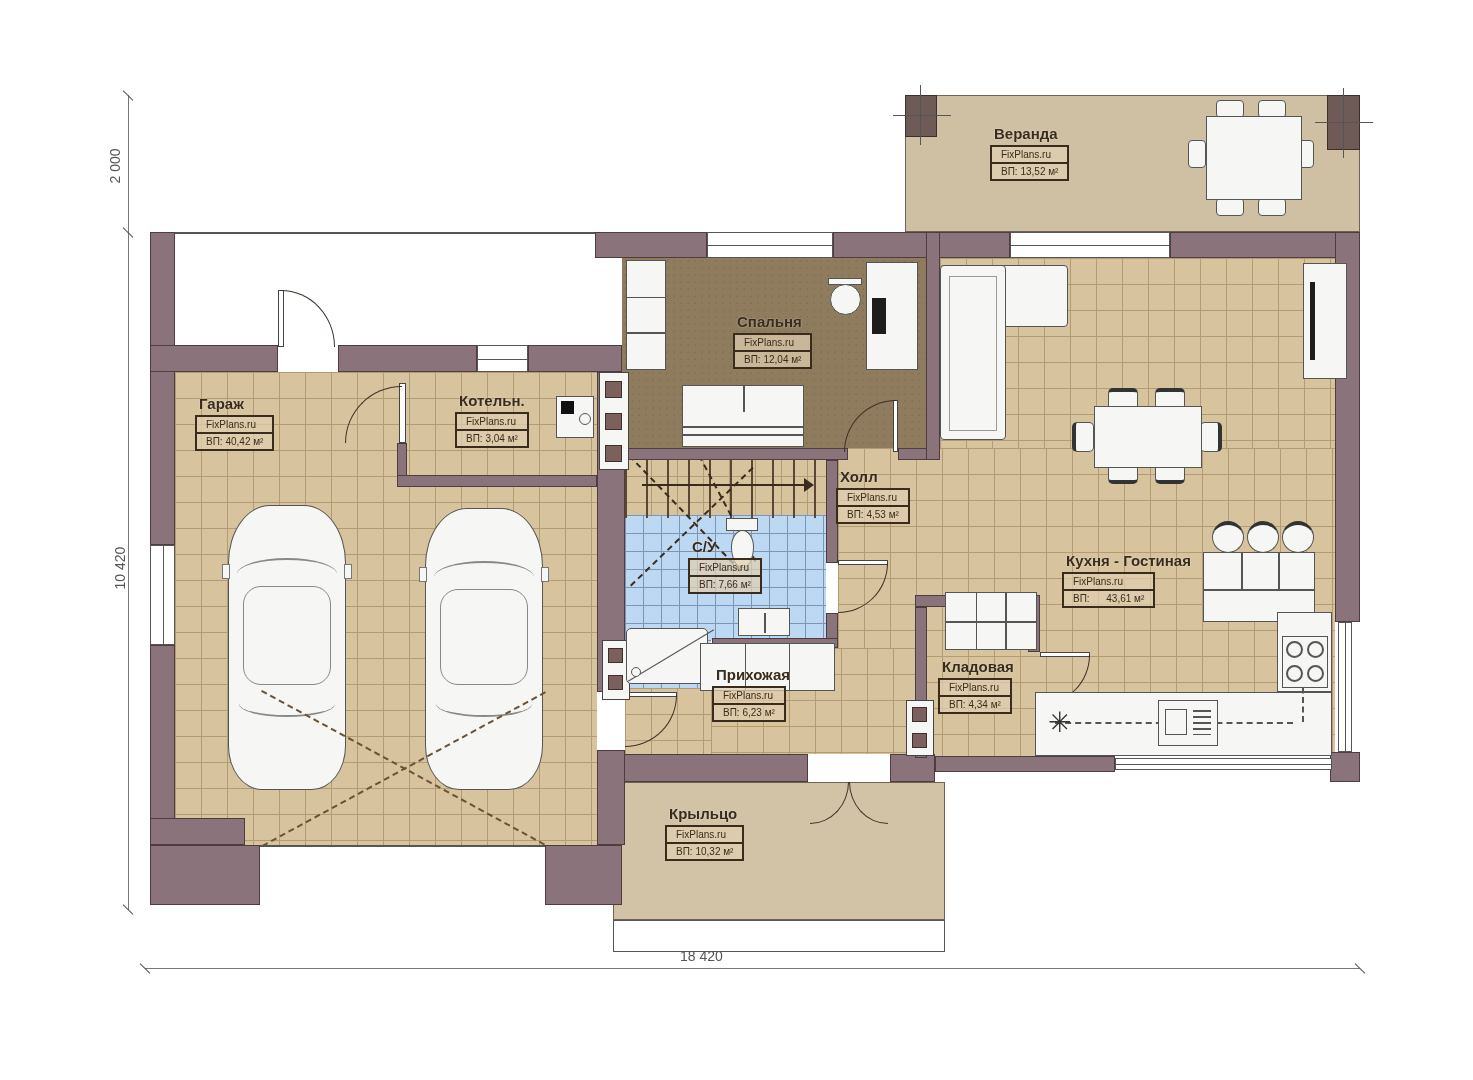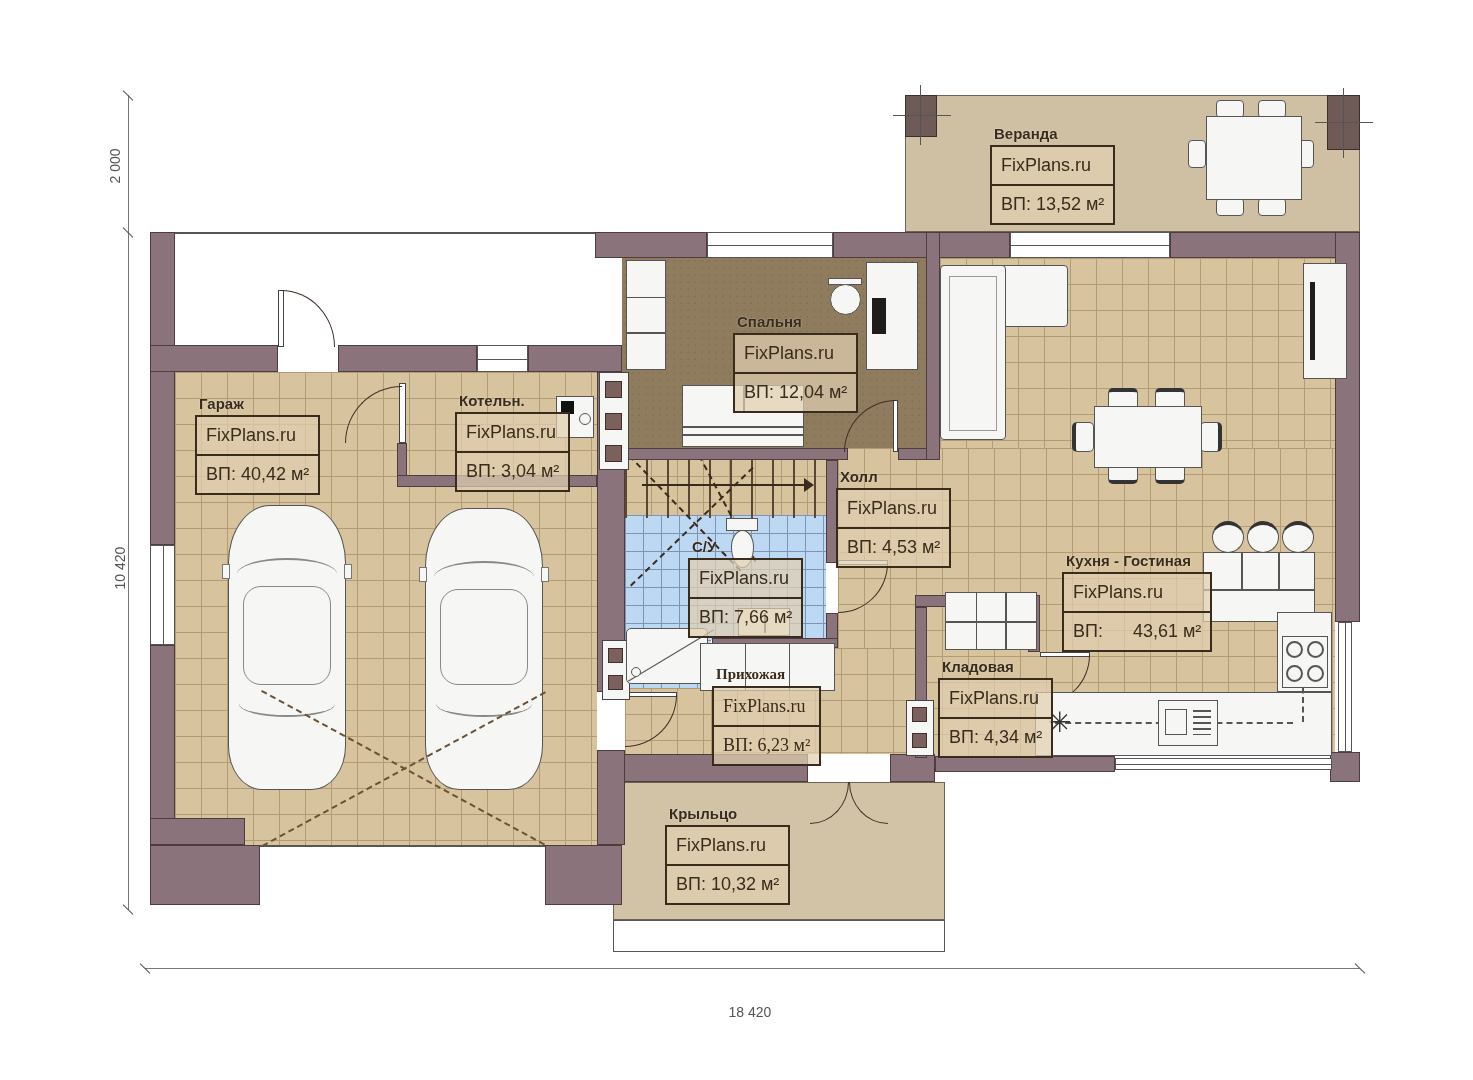--- a/index.html
+++ b/index.html
@@ -18,21 +18,21 @@
   .tan{position:absolute;box-sizing:border-box;background:#d0c1a4;border:1px solid #6f6257;}
   .furn{position:absolute;box-sizing:border-box;background:#f6f6f4;border:1.5px solid #555;}
   .win{position:absolute;box-sizing:border-box;background:#fff;border:1px solid #555;}
   .win .mid-h{position:absolute;left:0;right:0;top:50%;height:1px;background:#555;}
   .win .mid-v{position:absolute;top:0;bottom:0;left:50%;width:1px;background:#555;}
   .arc{position:absolute;box-sizing:border-box;border:0 solid #3f3026;}
   .leaf{position:absolute;box-sizing:border-box;background:#fdfdfd;border:1px solid #444;}
   .room-label{position:absolute;color:#3a2c1c;}
   .room-name{font-size:15px;font-weight:bold;margin:0 0 3px 4px;white-space:nowrap;text-shadow:0 0 2px rgba(255,255,255,.5);}
   .plate{display:inline-block;border:2px solid #3a2c1c;background:rgba(224,207,176,.72);}
-  .plate>div{padding:8px 9px;font-size:18px;white-space:pre;}
+  .plate>div{padding:2px 9px;font-size:10px;white-space:pre;}
   .plate .brand{border-bottom:2px solid #3a2c1c;}
   .dim{position:absolute;color:#555;font-size:14px;}
   .dline{position:absolute;background:#777;}
   .tick{position:absolute;width:14px;height:1px;background:#555;transform:rotate(45deg);}
   .dash{position:absolute;border-top:2px dashed #6b5236;transform-origin:left top;}
   .thin{position:absolute;background:#555;}
   .stairs{position:absolute;box-sizing:border-box;
         background-image:repeating-linear-gradient(90deg,#5a4632 0 2px,transparent 2px 21px);}
   .circ{position:absolute;box-sizing:border-box;border:1.5px solid #555;border-radius:50%;background:#f6f6f4;}
   .sq{position:absolute;box-sizing:border-box;background:#7b605d;border:1px solid #3e2f2d;}
@@ -314,21 +314,21 @@
   </div>
 
   <div class="room-label" style="left:688px;top:538px;">
     <div class="room-name">С/У</div>
     <div class="plate">
       <div class="brand">FixPlans.ru</div>
       <div class="area">ВП: 7,66 м²</div>
     </div>
   </div>
 
-  <div class="room-label" style="left:712px;top:666px;font-family:Liberation Serif, serif;">
+  <div class="room-label" style="left:712px;top:666px;">
     <div class="room-name">Прихожая</div>
     <div class="plate">
       <div class="brand">FixPlans.ru</div>
       <div class="area">ВП: 6,23 м²</div>
     </div>
   </div>
 
   <div class="room-label" style="left:938px;top:658px;">
     <div class="room-name">Кладовая</div>
     <div class="plate">
@@ -356,15 +356,15 @@
   <div class="dline" style="left:128px;top:95px;width:1px;height:815px;"></div>
   <div class="tick" style="left:121px;top:95px;"></div>
   <div class="tick" style="left:121px;top:232px;"></div>
   <div class="tick" style="left:121px;top:909px;"></div>
   <div class="dim" style="left:85px;top:158px;width:60px;text-align:center;transform:rotate(-90deg);">2 000</div>
   <div class="dim" style="left:85px;top:560px;width:70px;text-align:center;transform:rotate(-90deg);">10 420</div>
 
   <div class="dline" style="left:145px;top:968px;width:1215px;height:1px;"></div>
   <div class="tick" style="left:138px;top:968px;"></div>
   <div class="tick" style="left:1353px;top:968px;"></div>
-  <div class="dim" style="left:680px;top:1004px;width:140px;text-align:center;">18 420</div>
+  <div class="dim" style="left:680px;top:948px;width:140px;">18 420</div>
 
 </div>
 
 </body></html>

